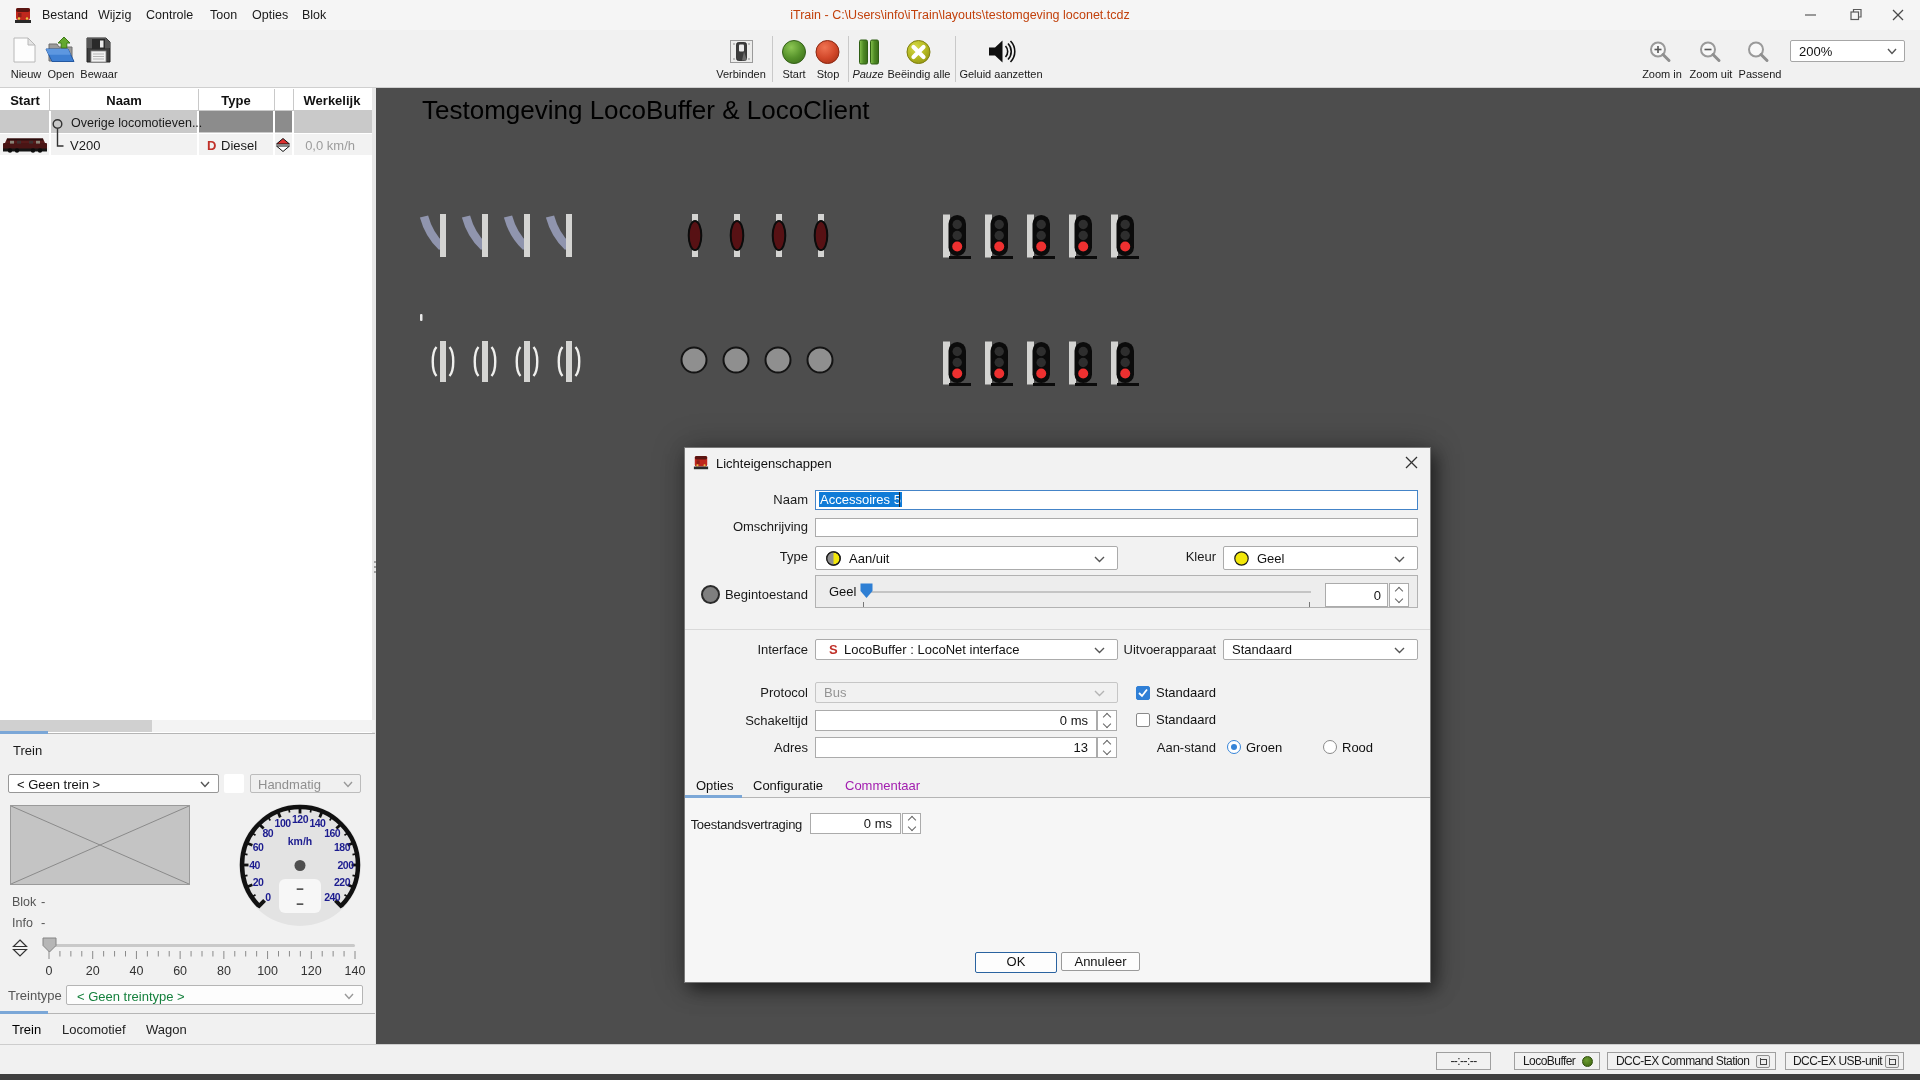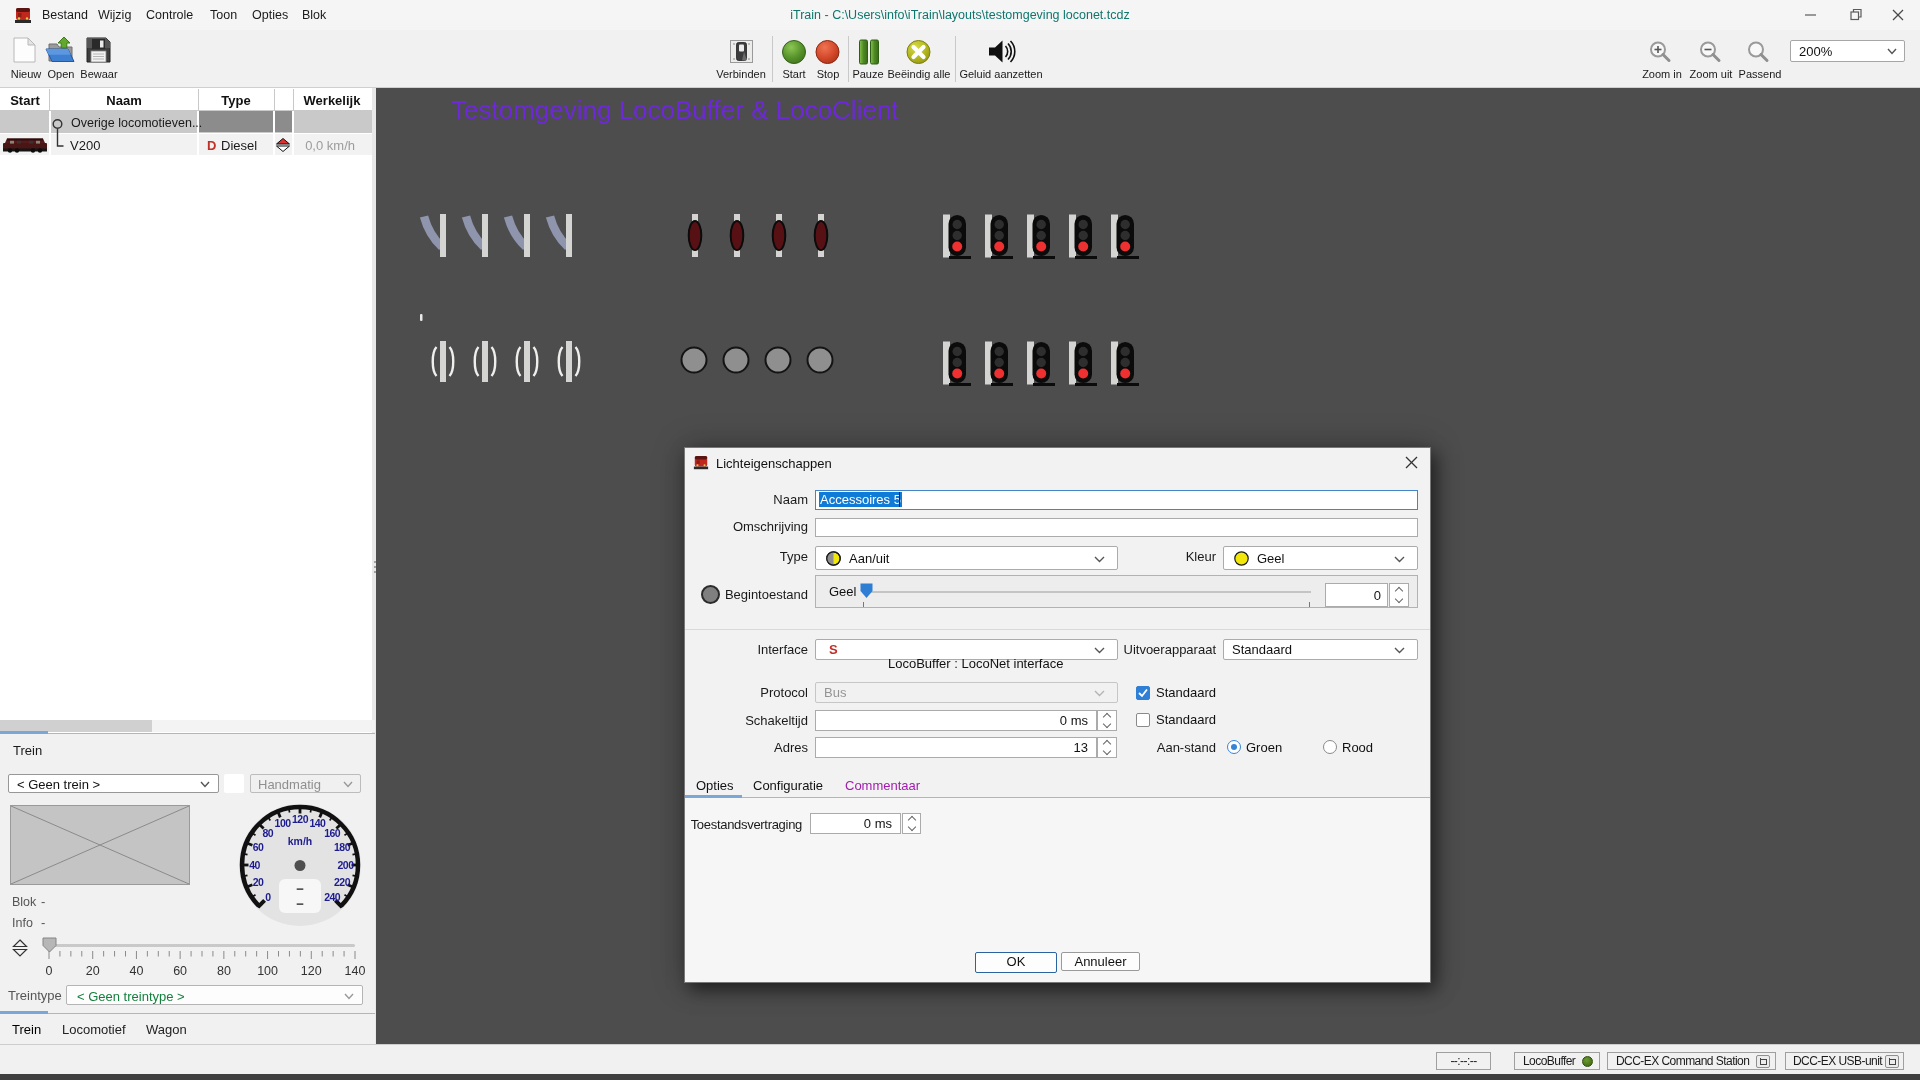--- a/index.html
+++ b/index.html
@@ -3,21 +3,21 @@
 <meta charset="utf-8">
 <style>
 * { margin:0; padding:0; box-sizing:border-box; }
 html,body { width:1920px; height:1080px; overflow:hidden; font-family:"Liberation Sans", sans-serif; }
 .abs { position:absolute; }
 #page { position:relative; width:1920px; height:1080px; background:#f1f1f1; }
 
 
 #titlebar { left:0; top:0; width:1920px; height:30px; background:#f5f5f5; }
 .menuitem { top:8px; font-size:12.5px; color:#1a1a1a; }
-#wintitle { top:8px; left:0; width:1920px; text-align:center; font-size:12.5px; color:#0f766e; }
+#wintitle { top:8px; left:0; width:1920px; text-align:center; font-size:12.5px; color:#c2410c; }
 
 
 #toolbar { left:0; top:30px; width:1920px; height:58px; background:#f1f1f1; border-bottom:1px solid #cfcfcf; }
 .tblabel { top:68px; font-size:11px; color:#1a1a1a; text-align:center; }
 .tbsep { top:36px; width:1px; height:46px; background:#c9c9c9; }
 
 
 #lpanel { left:0; top:88px; width:375px; height:956px; background:#ffffff; }
 .hdrcell { top:1px; height:21px; font-weight:bold; font-size:13px; color:#111; text-align:center; line-height:21px; }
 .vline { top:0; width:1px; height:22px; background:#c9c9c9; }
@@ -154,21 +154,21 @@
     </svg>
   </div>
   <div class="abs tblabel" style="left:6px; width:40px;">Nieuw</div>
   <div class="abs tblabel" style="left:41px; width:40px;">Open</div>
   <div class="abs tblabel" style="left:76px; width:46px;">Bewaar</div>
   <div class="abs tbsep" style="left:772px;"></div>
   <div class="abs tblabel" style="left:711px; width:60px;">Verbinden</div>
   <div class="abs tblabel" style="left:774px; width:40px;">Start</div>
   <div class="abs tblabel" style="left:808px; width:40px;">Stop</div>
   <div class="abs tbsep" style="left:848px;"></div>
-  <div class="abs tblabel" style="left:848px; width:40px;">Pauze</div>
+  <div class="abs tblabel" style="left:848px; width:40px;font-style:italic;">Pauze</div>
   <div class="abs tblabel" style="left:880px; width:78px;">Beëindig alle</div>
   <div class="abs tbsep" style="left:955px;"></div>
   <div class="abs tblabel" style="left:955px; width:92px;">Geluid aanzetten</div>
   <div class="abs tblabel" style="left:1638px; width:48px;">Zoom in</div>
   <div class="abs tblabel" style="left:1686px; width:50px;">Zoom uit</div>
   <div class="abs tblabel" style="left:1736px; width:48px;">Passend</div>
   <div class="abs" id="zoomcombo" style="left:1790px; top:40px; width:115px; height:22px; background:#fff; border:1px solid #a6a6a6; border-radius:2px;">
     <span style="position:absolute; left:8px; top:3px; font-size:13px; color:#111;">200%</span>
     <svg style="position:absolute; right:7px; top:7px;" width="10" height="7" viewBox="0 0 10 7">
         <path d="M1,1 L5,5.5 L9,1" fill="none" stroke="#555" stroke-width="1.4"></path>
@@ -237,21 +237,21 @@
   </div>
 
   <div class="abs" style="left:372px; top:88px; width:4px; height:956px; background:#e8e8e8;"></div>
   <div class="abs" style="left:373.5px; top:561px; width:1.5px; height:14px;">
     <div style="width:2px;height:2px;border-radius:50%;background:#8a8a8a;margin-bottom:3px;"></div>
     <div style="width:2px;height:2px;border-radius:50%;background:#8a8a8a;margin-bottom:3px;"></div>
     <div style="width:2px;height:2px;border-radius:50%;background:#8a8a8a;"></div>
   </div>
 
   <div class="abs" id="canvas"></div>
-  <div class="abs" style="left:422px; top:95px; font-size:26px; color:#6d28d9;margin-left:29px;">Testomgeving LocoBuffer &amp; LocoClient</div>
+  <div class="abs" style="left:422px; top:95px; font-size:26px; color:#000000;">Testomgeving LocoBuffer &amp; LocoClient</div>
   <div class="abs" id="symbols" style="left:400px; top:200px; width:760px; height:200px;">
     <svg width="760" height="200" viewBox="0 0 760 200">
       <defs>
         <g id="turn">
           <path d="M8,2.5 Q13,21 26,33" fill="none" stroke="#9095ae" stroke-width="8.5"></path>
           <rect x="24" y="0" width="6" height="43" fill="#d4d4d2"></rect>
         </g>
         <g id="oval">
           <rect x="0" y="0" width="6" height="43" fill="#d4d4d2"></rect>
           <ellipse cx="3" cy="21.5" rx="6.3" ry="14.6" fill="#571114" stroke="#0b0b0b" stroke-width="2"></ellipse>
@@ -513,21 +513,21 @@
         <span style="position:absolute; right:6px; top:4px; font-size:13px; color:#111;">0</span>
       </div>
       <div class="spin" style="position:absolute; left:573px; top:7px; width:20px; height:24px;"></div>
     </div>
 
     <div class="abs" style="left:0px; top:181px; width:745px; height:1px; background:#d9d9d9;"></div>
 
     <div class="abs dlabel" style="left:3px; top:194px; width:120px;">Interface</div>
     <div class="abs combo" style="left:130px; top:191px; width:303px; height:21px;">
       <span style="position:absolute; left:13px; top:2px; font-size:13px; color:#c03028; font-weight:bold;">S</span>
-      <span style="position:absolute; left:28px; top:16px; font-size:13px; color:#111;margin-left:44px;">LocoBuffer : LocoNet interface</span>
+      <span style="position:absolute; left:28px; top:2px; font-size:13px; color:#111;">LocoBuffer : LocoNet interface</span>
       <svg style="position:absolute; right:12px; top:7px;" width="11" height="7" viewBox="0 0 11 7">
           <path d="M1,1 L5.5,5.5 L10,1" fill="none" stroke="#555" stroke-width="1.4"></path>
         </svg>
     </div>
     <div class="abs dlabel" style="left:411px; top:194px; width:120px;">Uitvoerapparaat</div>
     <div class="abs combo" style="left:538px; top:191px; width:195px; height:21px;">
       <span style="position:absolute; left:8px; top:2px; font-size:13px; color:#111;">Standaard</span>
       <svg style="position:absolute; right:12px; top:7px;" width="11" height="7" viewBox="0 0 11 7">
           <path d="M1,1 L5.5,5.5 L10,1" fill="none" stroke="#555" stroke-width="1.4"></path>
         </svg>

